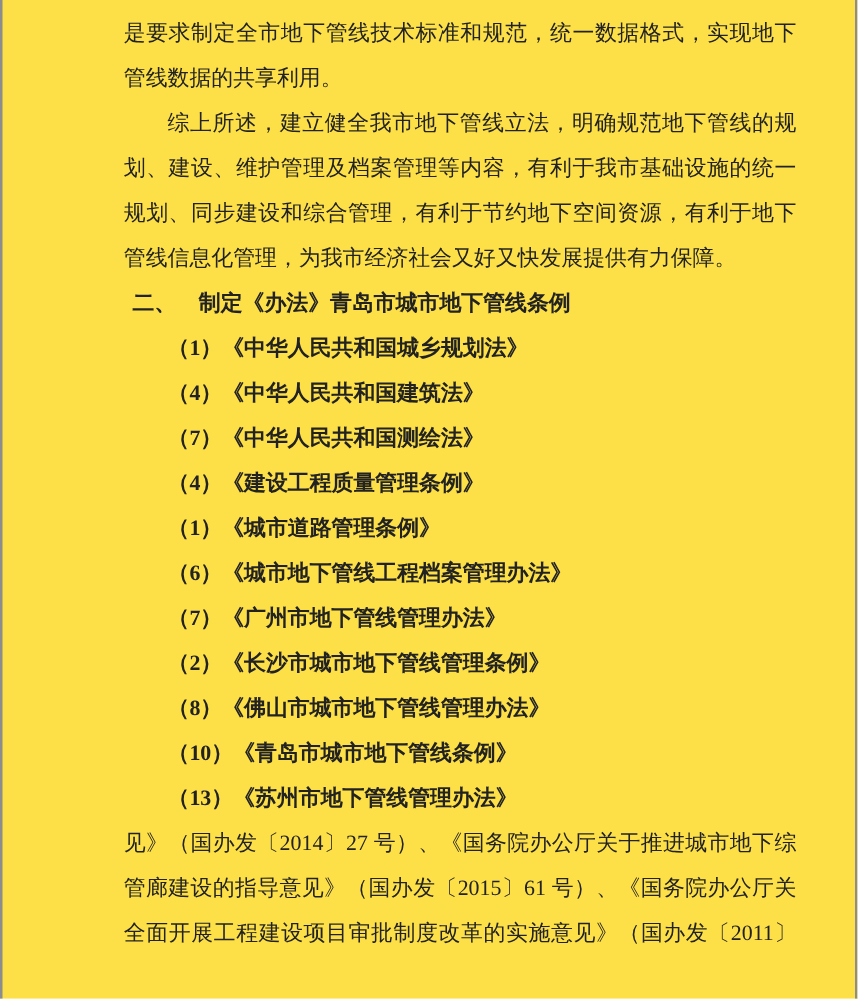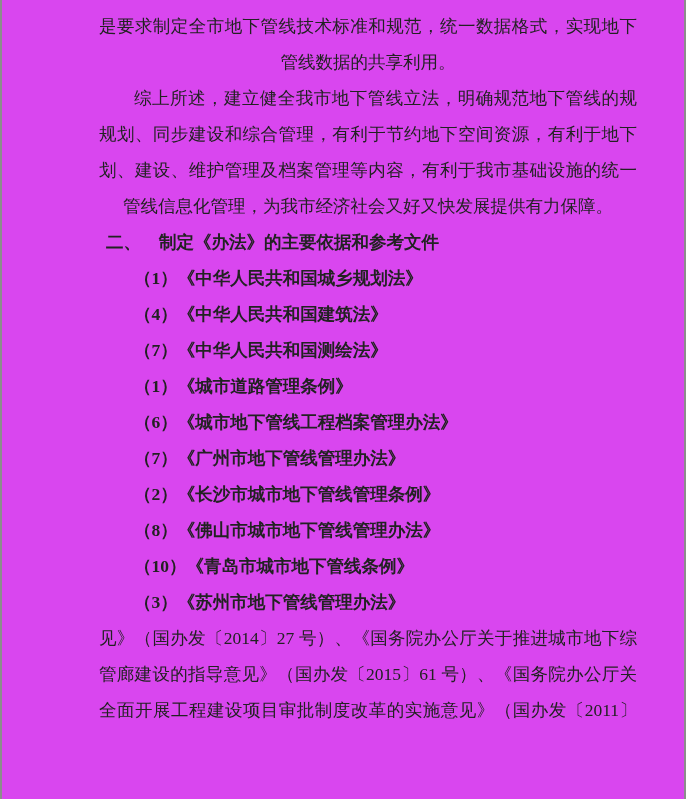--- a/index.html
+++ b/index.html
@@ -5,21 +5,21 @@
   html, body {
     margin: 0;
     padding: 0;
     background: #ffffff;
   }
   .page {
     position: relative;
     width: 686px;
     height: 799px;
     box-sizing: border-box;
-    background: #d946ef;
+    background: #fde047;
     border-left: 2px solid #8c8c8c;
     border-right: 2px solid #8c8c8c;
     overflow: hidden;
     font-family: "Liberation Serif", "DejaVu Serif", serif;
     color: #222222;
   }
   .content {
     box-sizing: border-box;
     width: 100%;
     height: 100%;
@@ -37,21 +37,21 @@
   .full {
     text-align: justify;
     text-align-last: justify;
   }
   
   .first {
     text-indent: 2em;
   }
   
   .end {
-    text-align: center;
+    text-align: left;
   }
   
   .item {
     padding-left: 2em;
     font-weight: bold;
   }
   .heading {
     height: 36px;
     overflow: hidden;
     font-weight: bold;
@@ -65,37 +65,38 @@
 </head>
 <body>
 
 <div class="page">
   <div class="content">
 
     <div class="ln full">是要求制定全市地下管线技术标准和规范，统一数据格式，实现地下</div>
     <div class="ln end">管线数据的共享利用。</div>
 
     <div class="ln full first">综上所述，建立健全我市地下管线立法，明确规范地下管线的规</div>
+    <div class="ln full">划、建设、维护管理及档案管理等内容，有利于我市基础设施的统一</div>
     <div class="ln full">规划、同步建设和综合管理，有利于节约地下空间资源，有利于地下</div>
-    <div class="ln full">划、建设、维护管理及档案管理等内容，有利于我市基础设施的统一</div>
     <div class="ln end">管线信息化管理，为我市经济社会又好又快发展提供有力保障。</div>
 
     <div class="heading">
-      <span class="h-num">二、</span><span>制定《办法》的主要依据和参考文件</span>
+      <span class="h-num">二、</span><span>制定《办法》青岛市城市地下管线条例</span>
     </div>
 
     <div class="ln item">（1）《中华人民共和国城乡规划法》</div>
     <div class="ln item">（4）《中华人民共和国建筑法》</div>
     <div class="ln item">（7）《中华人民共和国测绘法》</div>
+    <div class="ln item">（4）《建设工程质量管理条例》</div>
     <div class="ln item">（1）《城市道路管理条例》</div>
     <div class="ln item">（6）《城市地下管线工程档案管理办法》</div>
     <div class="ln item">（7）《广州市地下管线管理办法》</div>
     <div class="ln item">（2）《长沙市城市地下管线管理条例》</div>
     <div class="ln item">（8）《佛山市城市地下管线管理办法》</div>
     <div class="ln item">（10）《青岛市城市地下管线条例》</div>
-    <div class="ln item">（3）《苏州市地下管线管理办法》</div>
+    <div class="ln item">（13）《苏州市地下管线管理办法》</div>
 
     <div class="ln full">见》（国办发〔2014〕27 号）、《国务院办公厅关于推进城市地下综合</div>
     <div class="ln full">管廊建设的指导意见》（国办发〔2015〕61 号）、《国务院办公厅关于</div>
     <div class="ln full">全面开展工程建设项目审批制度改革的实施意见》（国办发〔2011〕</div>
 
   </div>
 </div>
 
 </body></html>

